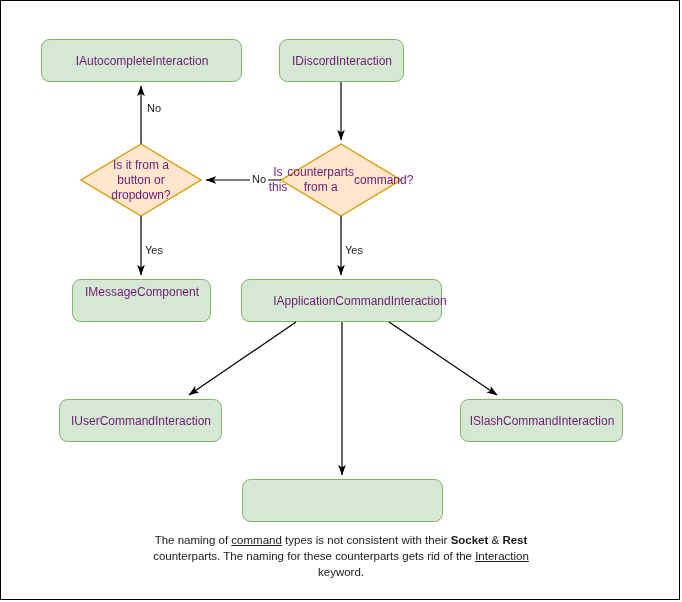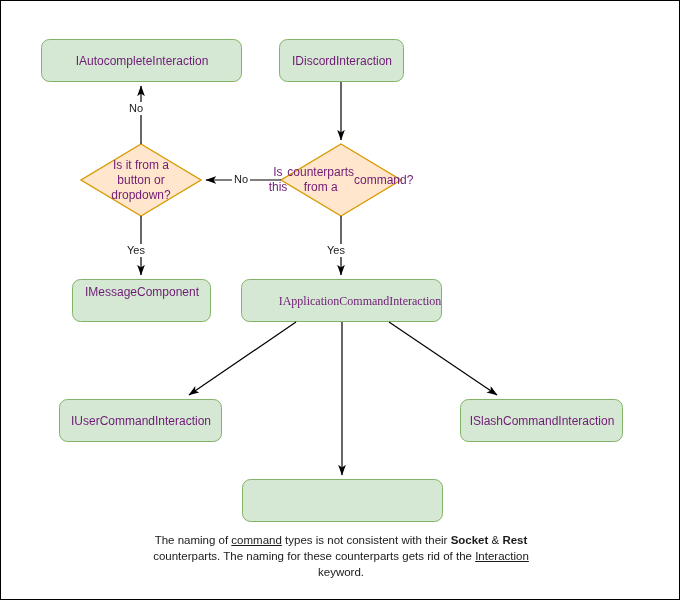--- a/index.html
+++ b/index.html
@@ -47,20 +47,21 @@
   }
   .edge-label {
     position: absolute;
     font-size: 11px;
     color: #1a1a1a;
     background: #ffffff;
     padding: 0 2px;
     text-align: center;
     line-height: 13px;
     white-space: nowrap;
+    margin-left: 18px;
   }
   #caption {
     position: absolute;
     left: 140px;
     top: 531px;
     width: 400px;
     text-align: center;
     font-size: 11.5px;
     line-height: 16px;
     color: #1a1a1a;
@@ -132,21 +133,21 @@
   <div class="node decision-label" style="left:272px; top:150px; width:136px; height:58px; flex-direction:row;">
     <span>Is this</span>
     <span>counterparts from a</span>
     <span>command?</span>
   </div>
 
   <div class="node" style="left:72px; top:279px; width:138px; height:24px;">
     <span>IMessageComponent</span>
   </div>
 
-  <div class="node" style="left:241px; top:279px; width:236px; height:42px;font-family:Liberation Serif, serif;">
+  <div class="node" style="left:241px; top:279px; width:236px; height:42px;">
     <span>IApplicationCommandInteraction</span>
   </div>
 
   <div class="node" style="left:59px; top:399px; width:162px; height:42px;">
     <span>IUserCommandInteraction</span>
   </div>
 
   <div class="node" style="left:460px; top:399px; width:162px; height:42px;">
     <span>ISlashCommandInteraction</span>
   </div>

